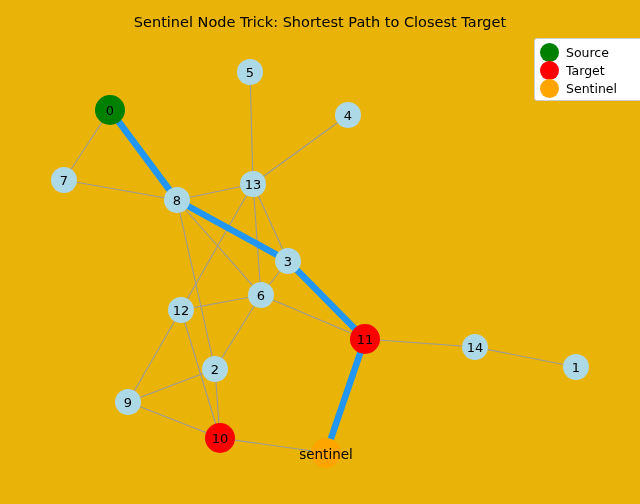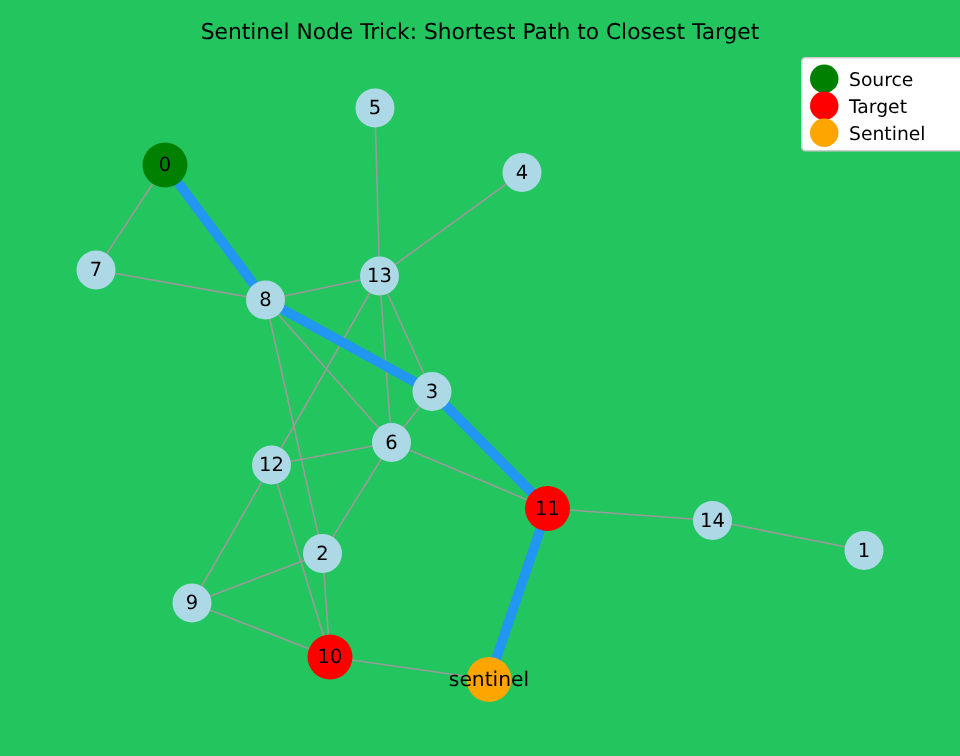--- a/index.html
+++ b/index.html
@@ -10,21 +10,21 @@
   body {
     width: 640px;
     height: 504px;
     font-family: "DejaVu Sans", sans-serif;
     overflow: hidden;
   }
   #figure {
     position: relative;
     width: 640px;
     height: 504px;
-    background: #22c55e;
+    background: #eab308;
   }
   #chart-title {
     position: absolute;
     top: 14px;
     left: 0;
     width: 640px;
     text-align: center;
     font-size: 14.5px;
     color: #000000;
     font-family: "DejaVu Sans", sans-serif;

